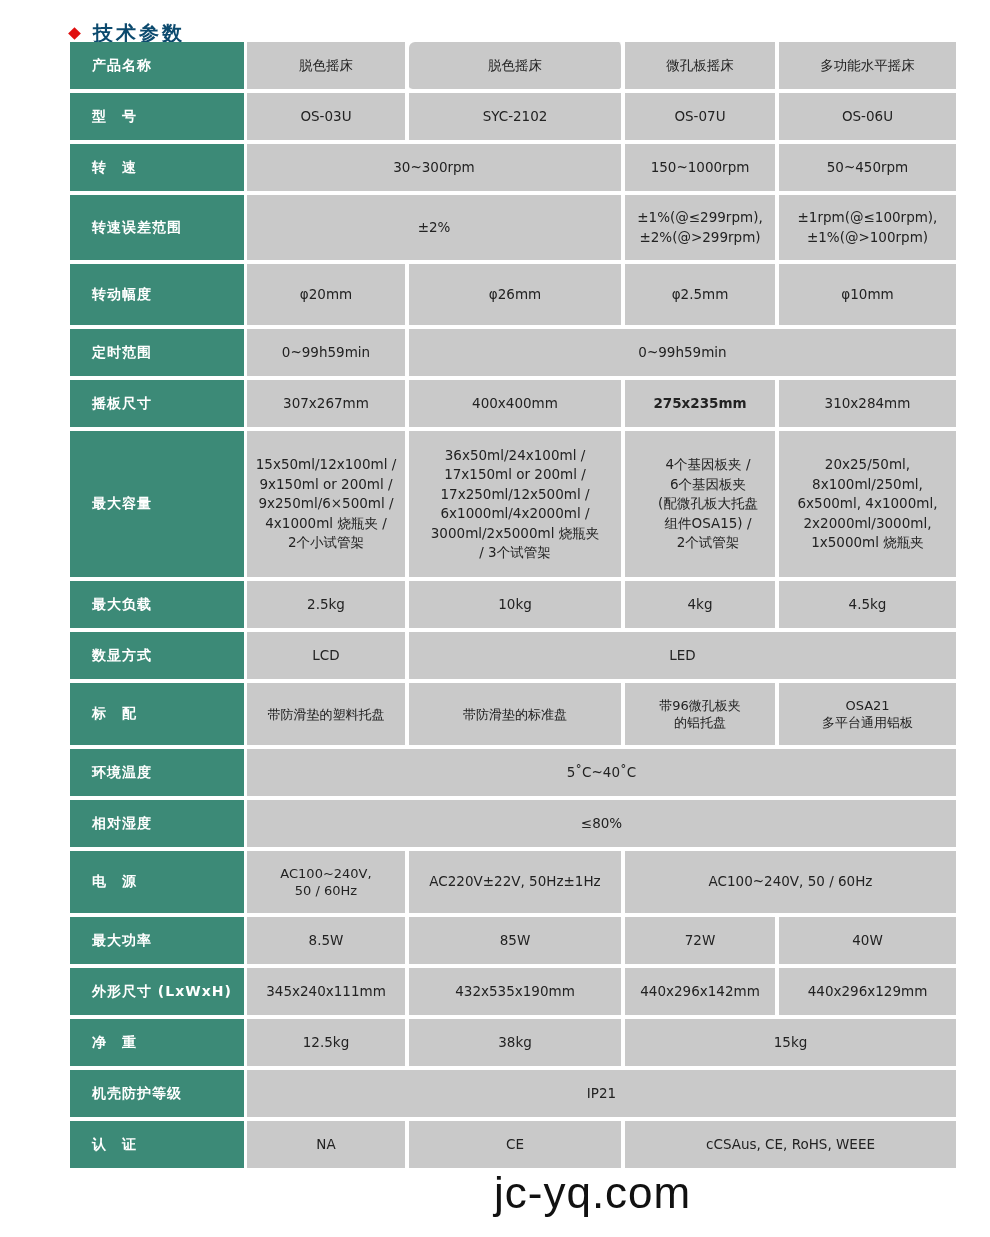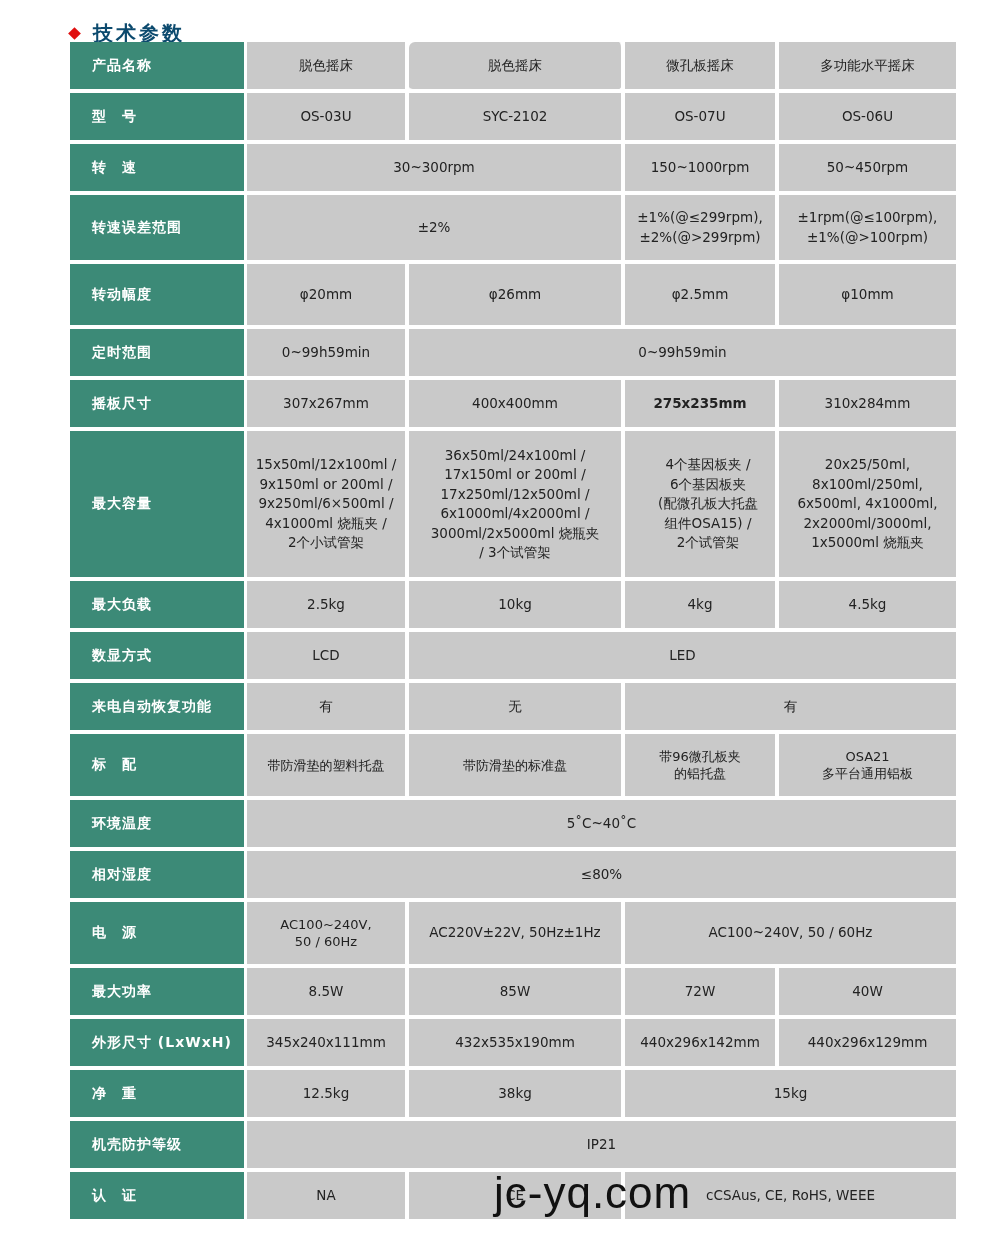--- a/index.html
+++ b/index.html
@@ -111,26 +111,20 @@
         <td colspan="1" style="white-space: pre-line;">2.5kg</td>
         <td colspan="1" style="white-space: pre-line;">10kg</td>
         <td colspan="1" style="white-space: pre-line;">4kg</td>
         <td colspan="1" style="white-space: pre-line;">4.5kg</td>
       </tr>
       <tr style="height: 51px;">
         <td class="label">数显方式</td>
         <td colspan="1" style="white-space: pre-line;">LCD</td>
         <td colspan="3" style="white-space: pre-line;">LED</td>
       </tr>
-      <tr style="height: 51px;">
-        <td class="label">来电自动恢复功能</td>
-        <td colspan="1" style="white-space: pre-line;">有</td>
-        <td colspan="1" style="white-space: pre-line;">无</td>
-        <td colspan="2" style="white-space: pre-line;">有</td>
-      </tr>
       <tr style="height: 66px;">
         <td class="label">标　配</td>
         <td colspan="1" class="small" style="white-space: pre-line;">带防滑垫的塑料托盘</td>
         <td colspan="1" class="small" style="white-space: pre-line;">带防滑垫的标准盘</td>
         <td colspan="1" class="small" style="white-space: pre-line;">带96微孔板夹
 的铝托盘</td>
         <td colspan="1" class="small" style="white-space: pre-line; margin-top: 28px;">OSA21
 多平台通用铝板</td>
       </tr>
       <tr style="height: 51px;">

